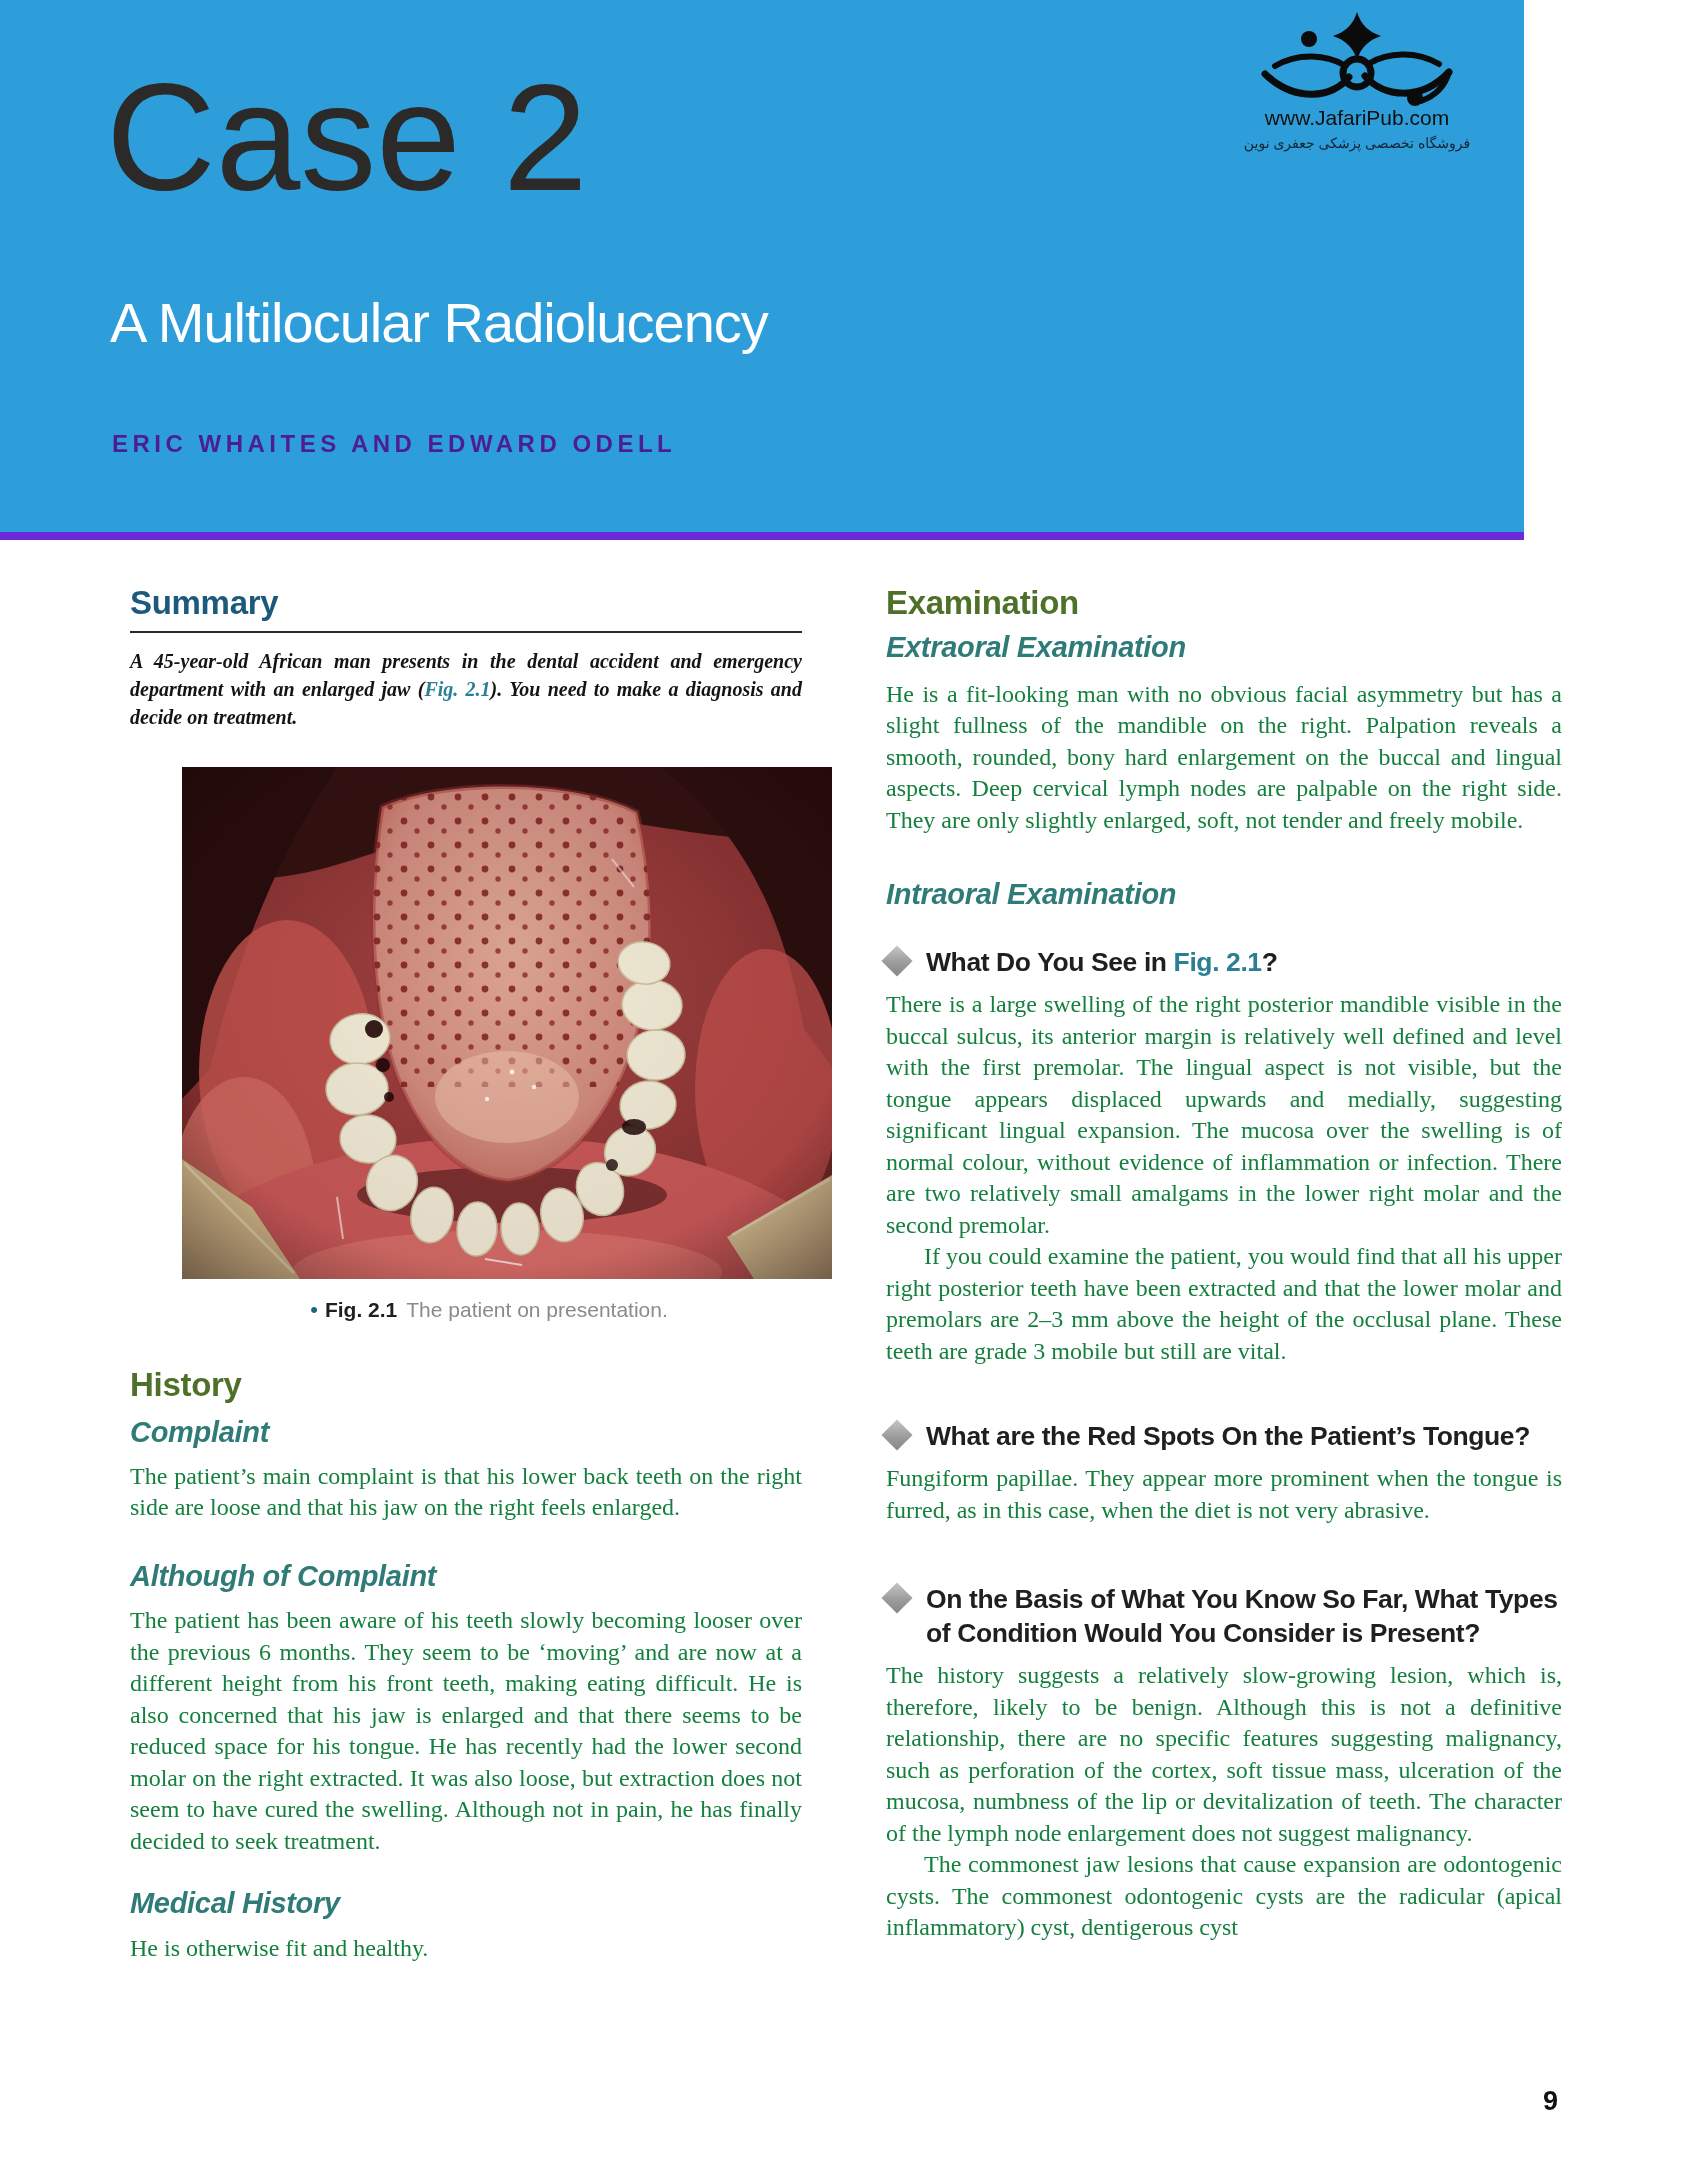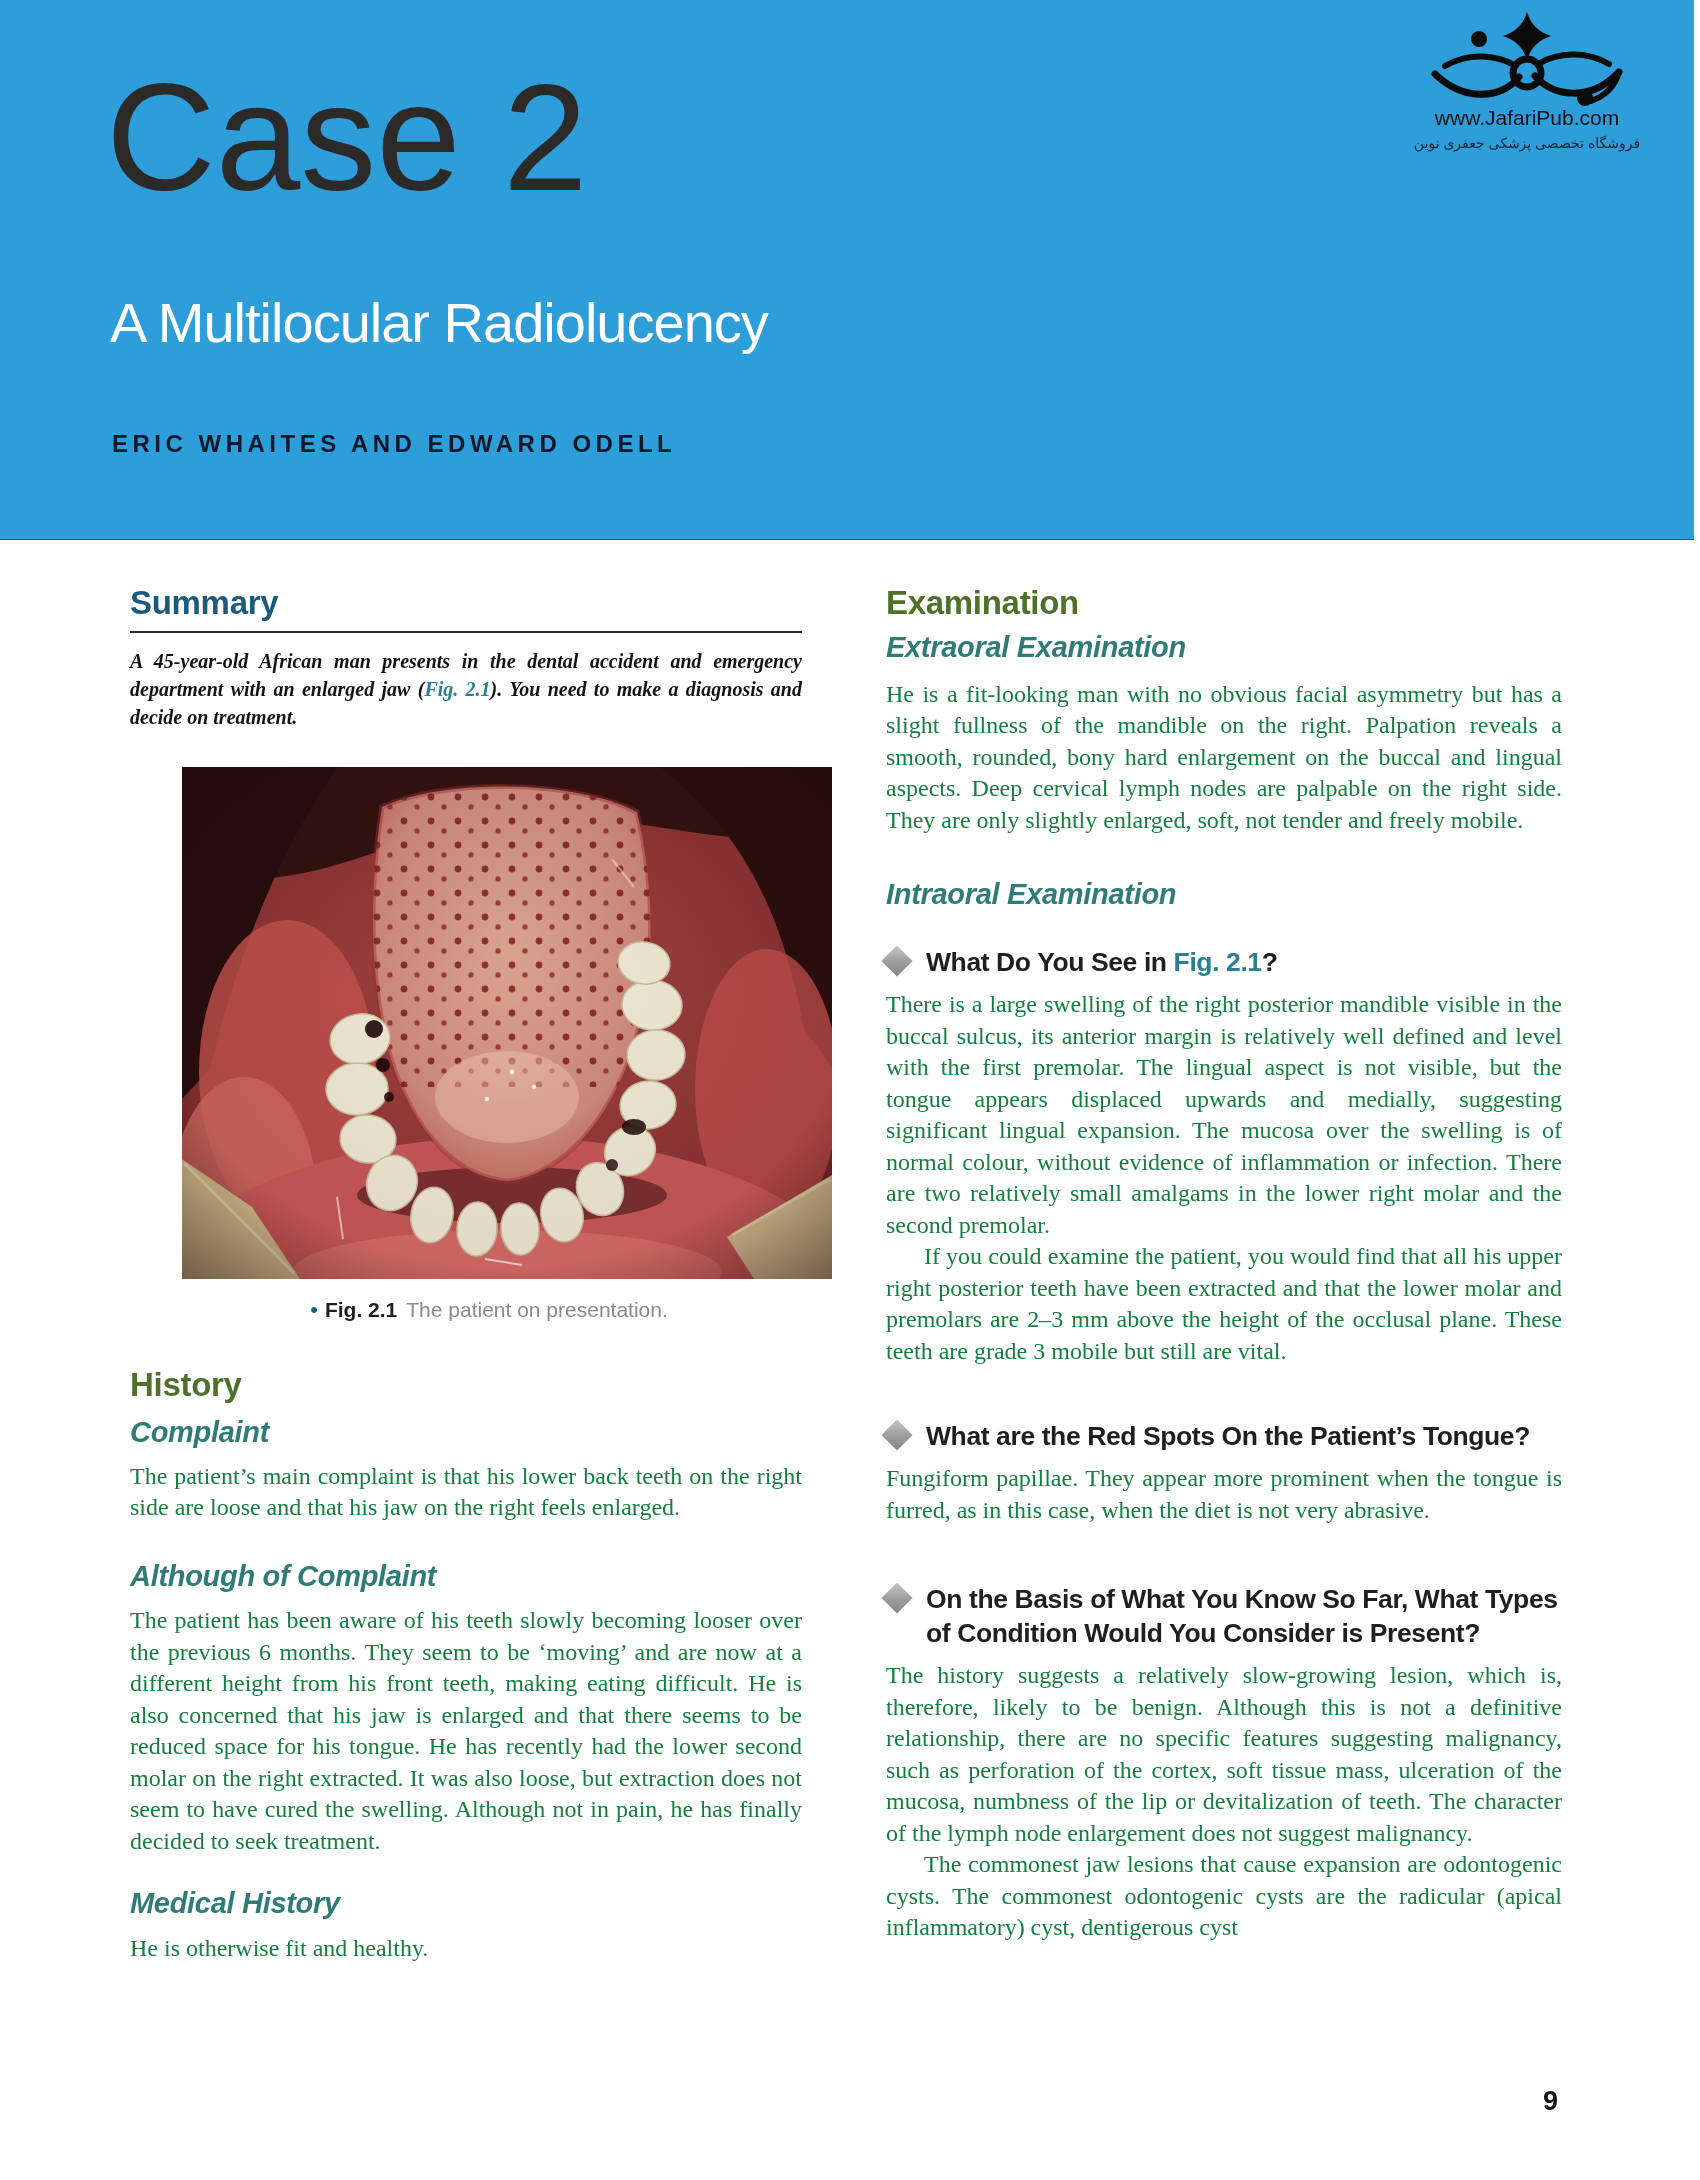--- a/index.html
+++ b/index.html
@@ -1,24 +1,24 @@
 <!DOCTYPE html>
 <html><head>
 <meta charset="utf-8">
 <style>
   * { margin:0; padding:0; box-sizing:border-box; }
   html,body { width:1700px; height:2180px; }
   body { background:#ffffff; font-family:"Liberation Serif", serif; color:#1b1b1b; }
   .page { position:absolute; top:0; left:0; width:1700px; height:2180px; background:#fff; overflow:hidden; }
 
   
-  .banner { position:absolute; top:0; left:0; width:1694px; height:540px; background:#2E9EDB; border-bottom:1px solid #6d28d9; }
+  .banner { position:absolute; top:0; left:0; width:1524px; height:540px; background:#2E9EDB; border-bottom:8px solid #6d28d9; }
   .case-label { position:absolute; left:106px; top:58px; font-family:"Liberation Sans", sans-serif; font-weight:200; font-size:152px; line-height:1.05; color:#2b2a28; }
   .subtitle { position:absolute; left:110px; top:290px; font-family:"Liberation Sans", sans-serif; font-weight:400; font-size:56px; letter-spacing:-1px; color:#ffffff; }
-  .authors { position:absolute; left:112px; top:430px; font-family:"Liberation Sans", sans-serif; font-weight:700; font-size:24px; letter-spacing:4.5px; color:#0f172a; }
+  .authors { position:absolute; left:112px; top:430px; font-family:"Liberation Sans", sans-serif; font-weight:700; font-size:24px; letter-spacing:4.5px; color:#4c1d95; }
   .logo { position:absolute; right:52px; top:10px; width:230px; text-align:center; font-family:"Liberation Sans", sans-serif; }
   .logo svg { display:block; margin:0 auto; }
   .logo-url { font-size:21px; color:#101010; margin-top:0px; }
   .logo-tagline { font-size:14px; color:#15222e; margin-top:5px; direction:rtl; }
 
   
   .col { position:absolute; top:585px; }
   .col-left  { left:130px; width:672px; }
   .col-right { left:886px; width:676px; }
 

